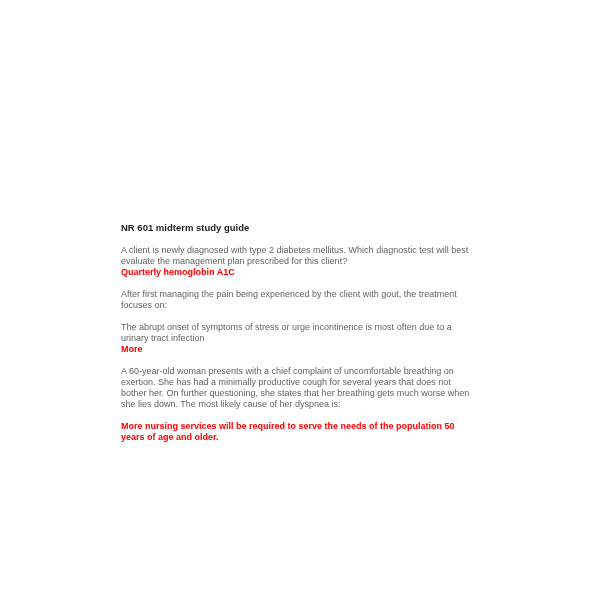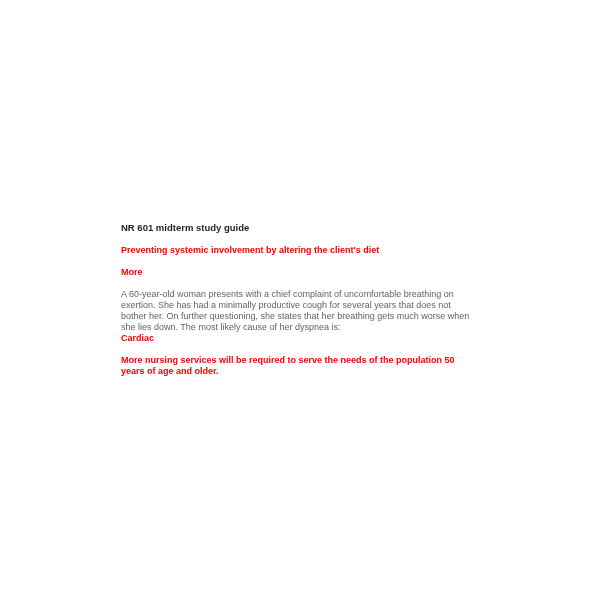--- a/index.html
+++ b/index.html
@@ -45,35 +45,42 @@
     white-space: pre-line;
   }
 </style>
 </head>
 <body>
 
 <div class="page">
 
   <div class="doc-title">NR 601 midterm study guide</div>
 
-
   <div class="qa-block">
-    <div class="answer">Preventing systemic involvement by altering the client's diet</div>
+    <div class="question">A client is newly diagnosed with type 2 diabetes mellitus. Which diagnostic test will best
+evaluate the management plan prescribed for this client?</div>
+    <div class="answer">Quarterly hemoglobin A1C</div>
   </div>
 
   <div class="qa-block">
+    <div class="question">After first managing the pain being experienced by the client with gout, the treatment
+focuses on:</div>
+  </div>
+
+  <div class="qa-block">
+    <div class="question">The abrupt onset of symptoms of stress or urge incontinence is most often due to a
+urinary tract infection</div>
     <div class="answer">More</div>
   </div>
 
   <div class="qa-block">
     <div class="question">A 60-year-old woman presents with a chief complaint of uncomfortable breathing on
 exertion. She has had a minimally productive cough for several years that does not
 bother her. On further questioning, she states that her breathing gets much worse when
 she lies down. The most likely cause of her dyspnea is:</div>
-    <div class="answer">Cardiac</div>
   </div>
 
 
   <div class="qa-block">
     <div class="answer">More nursing services will be required to serve the needs of the population 50
 years of age and older.</div>
   </div>
 
 
 </div>

